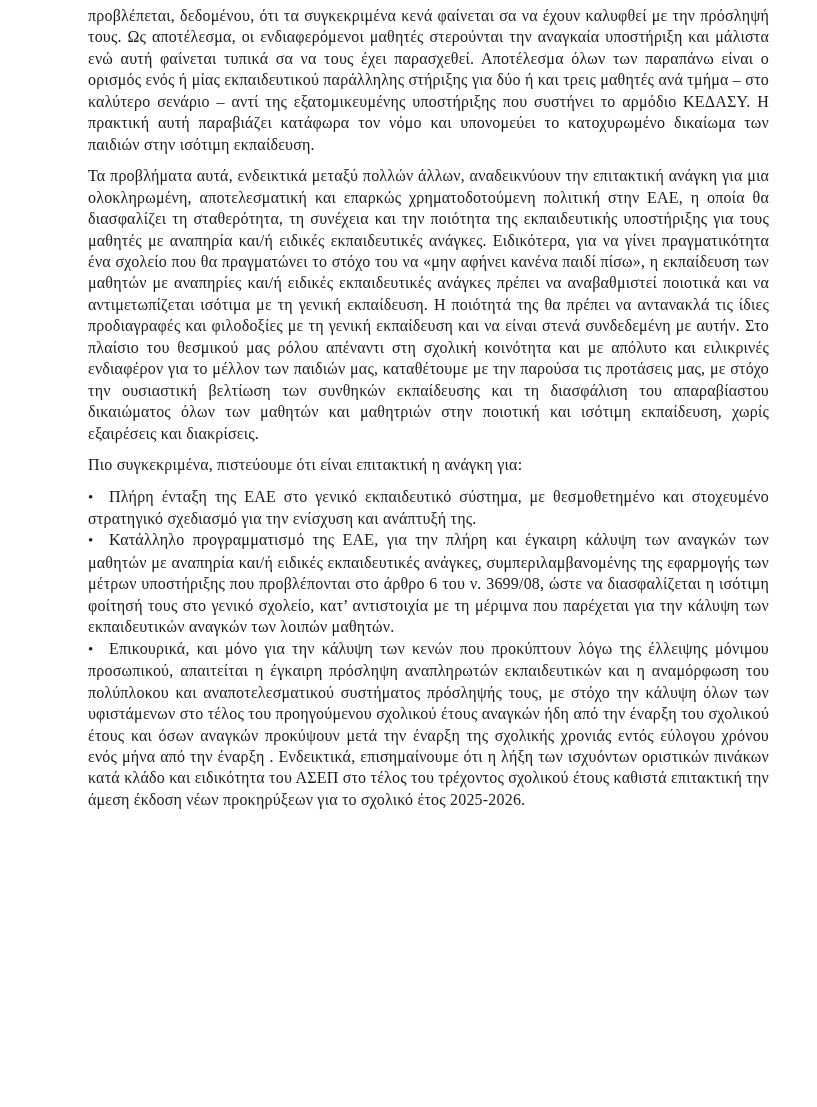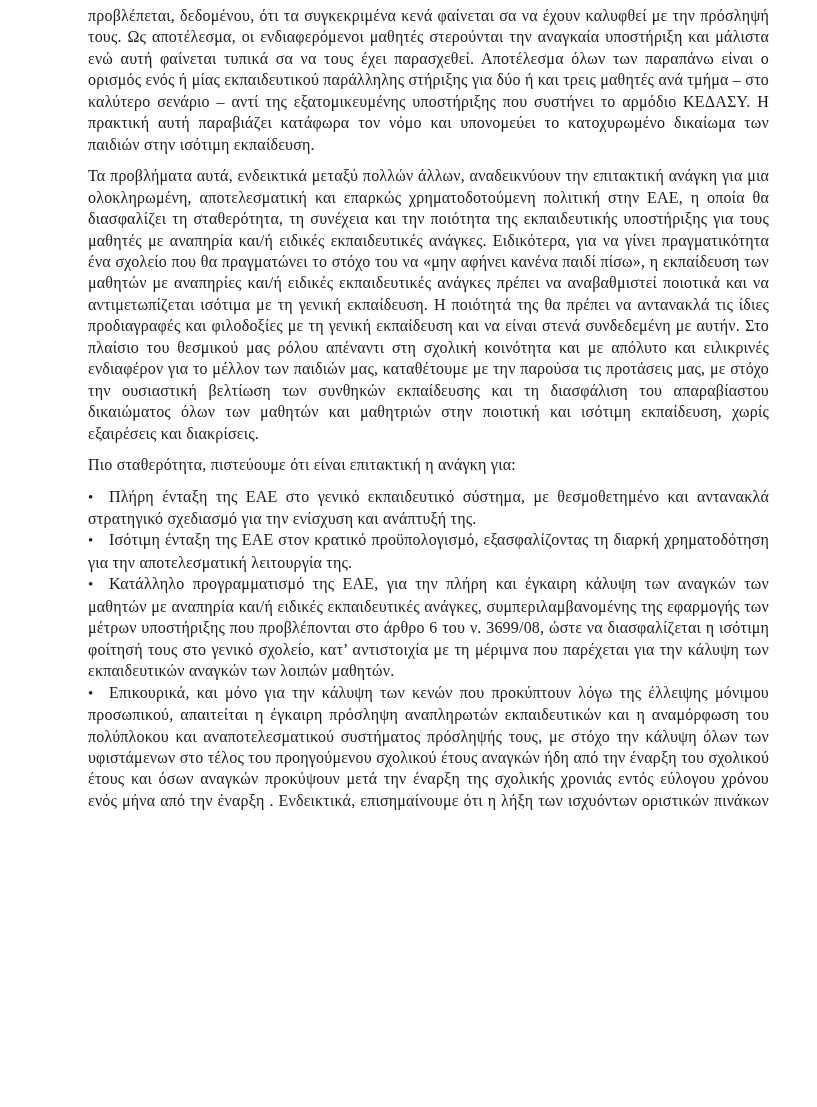--- a/index.html
+++ b/index.html
@@ -63,27 +63,26 @@
 </head>
 <body>
 
 <div class="page">
   <div class="content">
 
     <p class="para">προβλέπεται, δεδομένου, ότι τα συγκεκριμένα κενά φαίνεται σα να έχουν καλυφθεί με την πρόσληψή τους. Ως αποτέλεσμα, οι ενδιαφερόμενοι μαθητές στερούνται την αναγκαία υποστήριξη και μάλιστα ενώ αυτή φαίνεται τυπικά σα να τους έχει παρασχεθεί. Αποτέλεσμα όλων των παραπάνω είναι ο ορισμός ενός ή μίας εκπαιδευτικού παράλληλης στήριξης για δύο ή και τρεις μαθητές ανά τμήμα – στο καλύτερο σενάριο – αντί της εξατομικευμένης υποστήριξης που συστήνει το αρμόδιο ΚΕΔΑΣΥ. Η πρακτική αυτή παραβιάζει κατάφωρα τον νόμο και υπονομεύει το κατοχυρωμένο δικαίωμα των παιδιών στην ισότιμη εκπαίδευση.</p>
 
     <p class="para">Τα προβλήματα αυτά, ενδεικτικά μεταξύ πολλών άλλων, αναδεικνύουν την επιτακτική ανάγκη για μια ολοκληρωμένη, αποτελεσματική και επαρκώς χρηματοδοτούμενη πολιτική στην ΕΑΕ, η οποία θα διασφαλίζει τη σταθερότητα, τη συνέχεια και την ποιότητα της εκπαιδευτικής υποστήριξης για τους μαθητές με αναπηρία και/ή ειδικές εκπαιδευτικές ανάγκες. Ειδικότερα, για να γίνει πραγματικότητα ένα σχολείο που θα πραγματώνει το στόχο του να «μην αφήνει κανένα παιδί πίσω», η εκπαίδευση των μαθητών με αναπηρίες και/ή ειδικές εκπαιδευτικές ανάγκες πρέπει να αναβαθμιστεί ποιοτικά και να αντιμετωπίζεται ισότιμα με τη γενική εκπαίδευση. Η ποιότητά της θα πρέπει να αντανακλά τις ίδιες προδιαγραφές και φιλοδοξίες με τη γενική εκπαίδευση και να είναι στενά συνδεδεμένη με αυτήν. Στο πλαίσιο του θεσμικού μας ρόλου απέναντι στη σχολική κοινότητα και με απόλυτο και ειλικρινές ενδιαφέρον για το μέλλον των παιδιών μας, καταθέτουμε με την παρούσα τις προτάσεις μας, με στόχο την ουσιαστική βελτίωση των συνθηκών εκπαίδευσης και τη διασφάλιση του απαραβίαστου δικαιώματος όλων των μαθητών και μαθητριών στην ποιοτική και ισότιμη εκπαίδευση, χωρίς εξαιρέσεις και διακρίσεις.</p>
 
-    <p class="para">Πιο σταθερότητα, πιστεύουμε ότι είναι επιτακτική η ανάγκη για:</p>
+    <p class="para">Πιο συγκεκριμένα, πιστεύουμε ότι είναι επιτακτική η ανάγκη για:</p>
 
     <div class="bullet-list">
 
-      <p class="bullet-item"><span class="bullet">•</span><span>Πλήρη ένταξη της ΕΑΕ στο γενικό εκπαιδευτικό σύστημα, με θεσμοθετημένο και αντανακλά στρατηγικό σχεδιασμό για την ενίσχυση και ανάπτυξή της.</span></p>
+      <p class="bullet-item"><span class="bullet">•</span><span>Πλήρη ένταξη της ΕΑΕ στο γενικό εκπαιδευτικό σύστημα, με θεσμοθετημένο και στοχευμένο στρατηγικό σχεδιασμό για την ενίσχυση και ανάπτυξή της.</span></p>
 
-      <p class="bullet-item"><span class="bullet">•</span><span>Ισότιμη ένταξη της ΕΑΕ στον κρατικό προϋπολογισμό, εξασφαλίζοντας τη διαρκή χρηματοδότηση για την αποτελεσματική λειτουργία της.</span></p>
 
 
       <p class="bullet-item"><span class="bullet">•</span><span>Κατάλληλο προγραμματισμό της ΕΑΕ, για την πλήρη και έγκαιρη κάλυψη των αναγκών των μαθητών με αναπηρία και/ή ειδικές εκπαιδευτικές ανάγκες, συμπεριλαμβανομένης της εφαρμογής των μέτρων υποστήριξης που προβλέπονται στο άρθρο 6 του ν. 3699/08, ώστε να διασφαλίζεται η ισότιμη φοίτησή τους στο γενικό σχολείο, κατ’ αντιστοιχία με τη μέριμνα που παρέχεται για την κάλυψη των εκπαιδευτικών αναγκών των λοιπών μαθητών.</span></p>
 
       <p class="bullet-item"><span class="bullet">•</span><span>Επικουρικά, και μόνο για την κάλυψη των κενών που προκύπτουν λόγω της έλλειψης μόνιμου προσωπικού, απαιτείται η έγκαιρη πρόσληψη αναπληρωτών εκπαιδευτικών και η αναμόρφωση του πολύπλοκου και αναποτελεσματικού συστήματος πρόσληψής τους, με στόχο την κάλυψη όλων των υφιστάμενων στο τέλος του προηγούμενου σχολικού έτους αναγκών ήδη από την έναρξη του σχολικού έτους και όσων αναγκών προκύψουν μετά την έναρξη της σχολικής χρονιάς εντός εύλογου χρόνου ενός μήνα από την έναρξη . Ενδεικτικά, επισημαίνουμε ότι η λήξη των ισχυόντων οριστικών πινάκων κατά κλάδο και ειδικότητα του ΑΣΕΠ στο τέλος του τρέχοντος σχολικού έτους καθιστά επιτακτική την άμεση έκδοση νέων προκηρύξεων για το σχολικό έτος 2025-2026.</span></p>
 
     </div>
   </div>
 
   <div class="footer">

